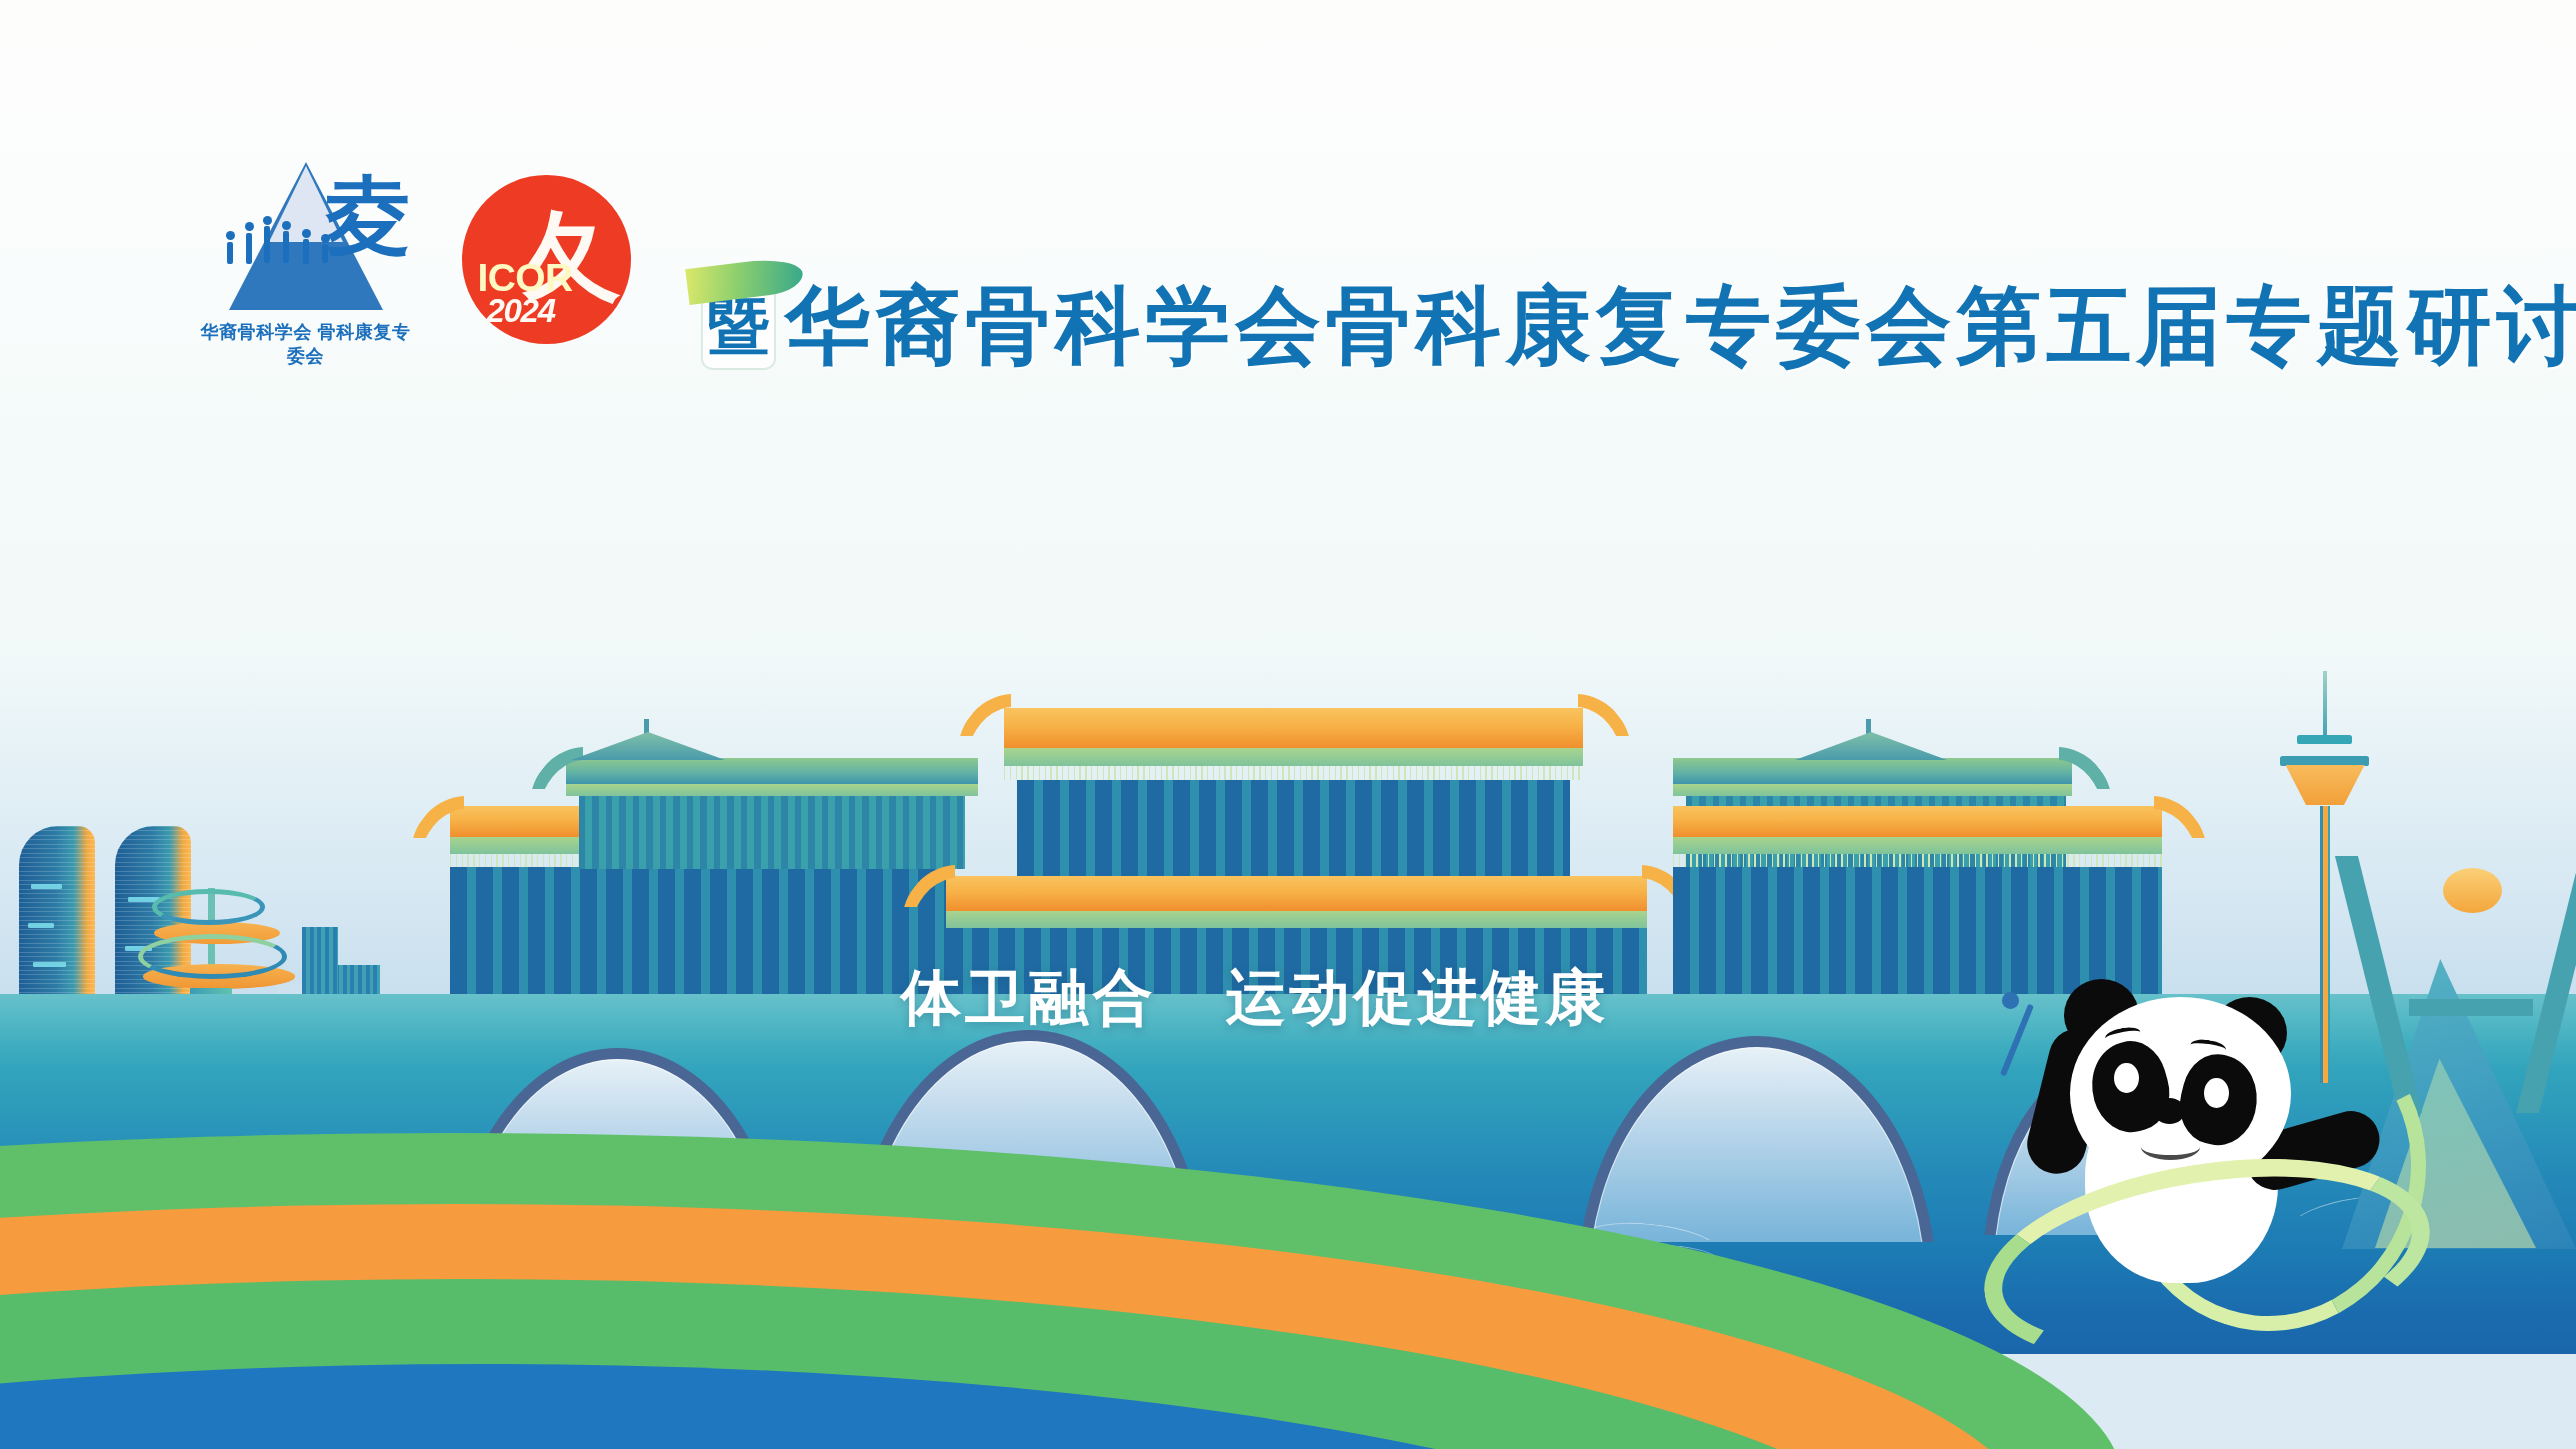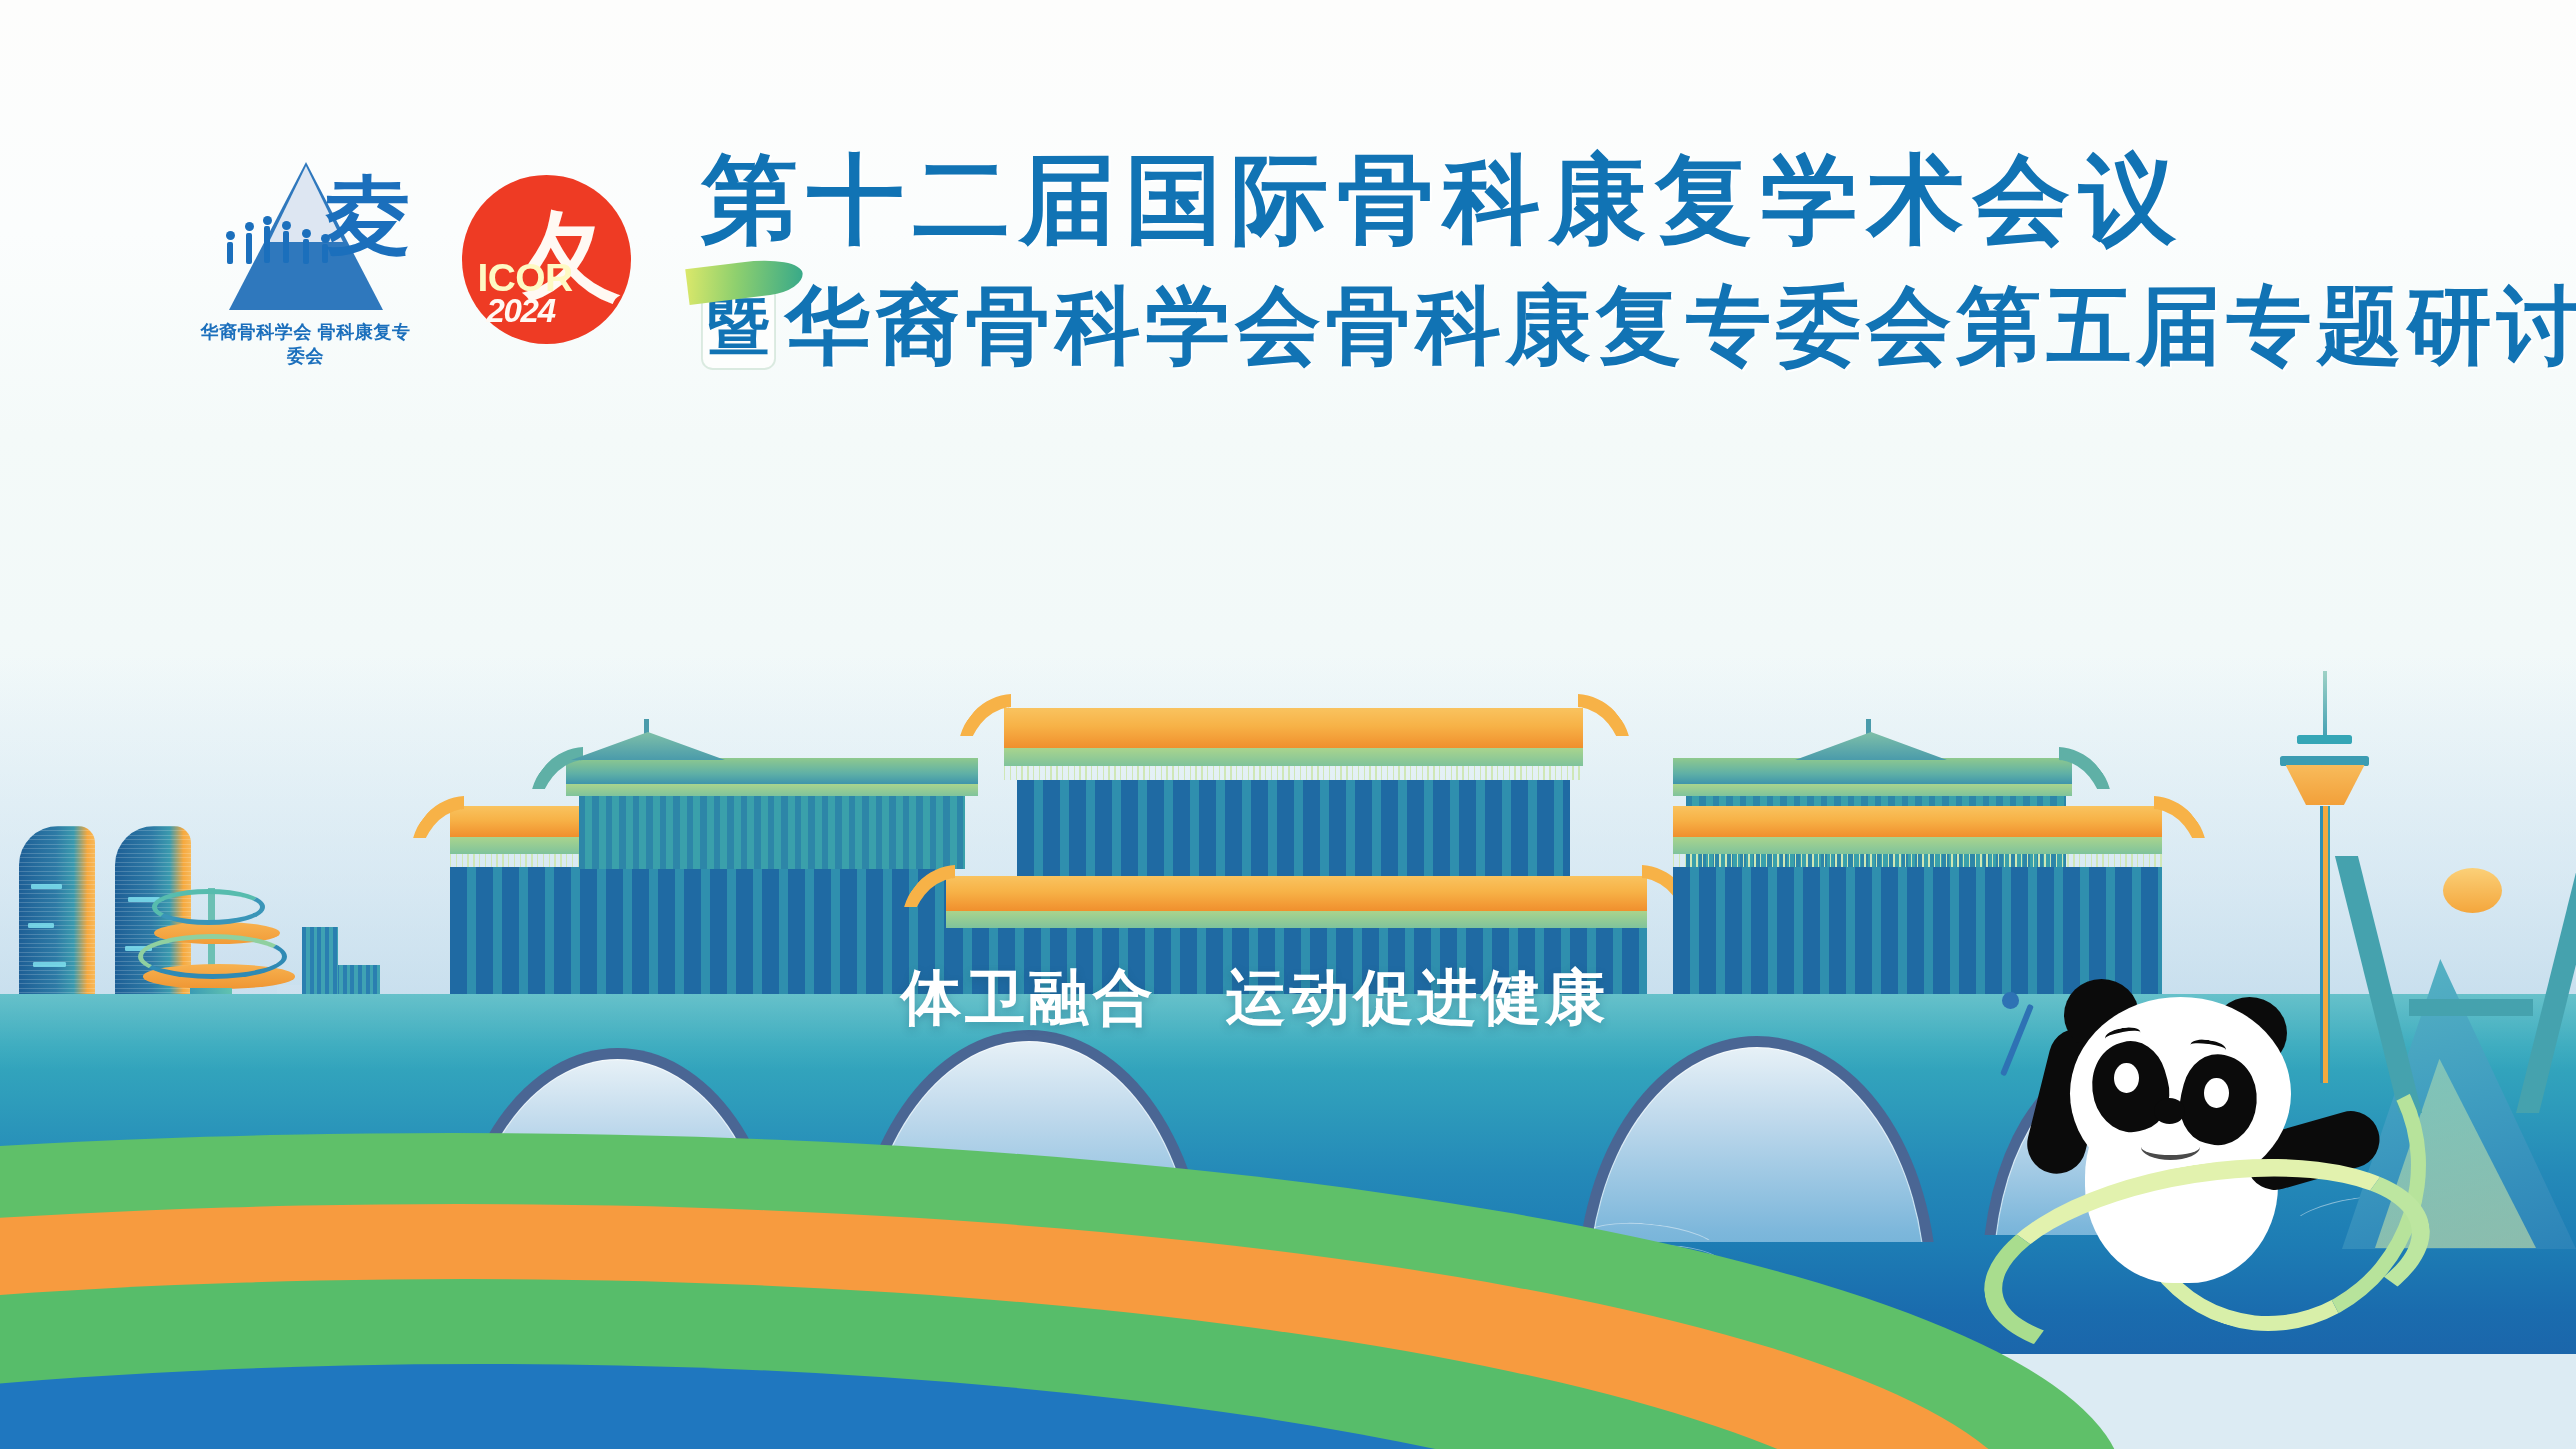--- a/index.html
+++ b/index.html
@@ -415,21 +415,20 @@
       <div class="csosRun">夌</div>
       <div class="csosSub">华裔骨科学会  骨科康复专委会</div>
     </div>
 
     <div id="icor">
       <div class="icorGlyph">夂</div>
       <div class="icorWord">ICOR</div>
       <div class="icorYear">2024</div>
     </div>
 
-    <div class="t1">第十二届国际骨科康复学术会议</div>
 
     <div class="line2">
       <div class="jiBox">
         <div class="leaf"></div>
         <span>暨</span>
       </div>
       <div class="t2">华裔骨科学会骨科康复专委会第五届专题研讨会</div>
     </div>
 
 

